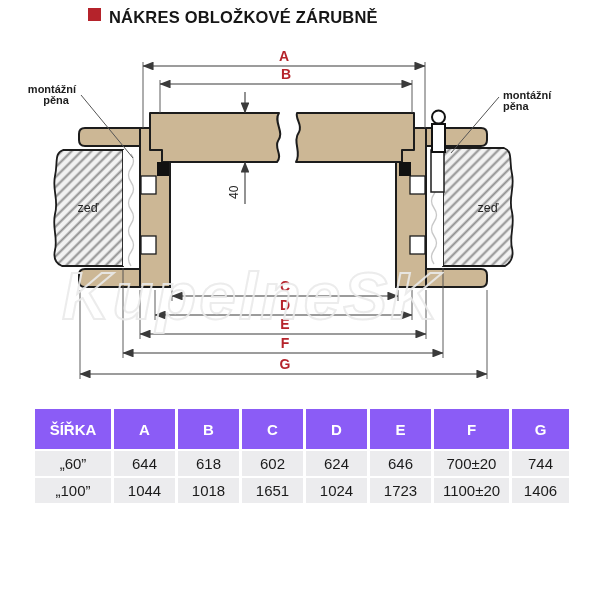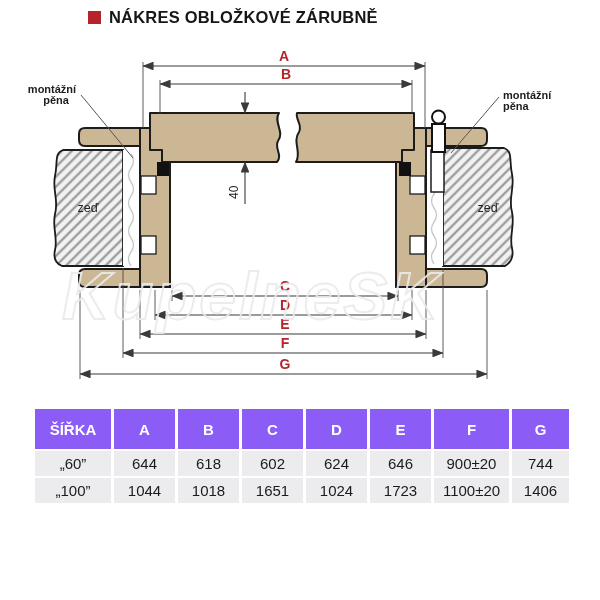--- a/index.html
+++ b/index.html
@@ -1,20 +1,20 @@
 <!DOCTYPE html>
 <html><head>
 <meta charset="utf-8">
 <style>
   html,body { margin:0; padding:0; }
   body {
     width:600px; height:600px; position:relative; overflow:hidden;
     background:#ffffff; font-family:"Liberation Sans", sans-serif;
   }
-  .title-row { position:absolute; top:8px; left:88px; display:flex; align-items:center; gap:8px; z-index:3; }
+  .title-row { position:absolute; top:8px; left:88px; display:flex; gap:8px; z-index:3; }
   .title-sq { width:13px; height:13px; background:#b5232b; flex:0 0 auto; }
   .title-text { font-size:16.5px; font-weight:bold; color:#161616; letter-spacing:0.2px; white-space:nowrap; }
 
   .diagram-svg { position:absolute; left:0; top:0; width:600px; height:600px; z-index:1; }
 
   .watermark {
     position:absolute; left:62px; top:250px; z-index:2; pointer-events:none;
     font-style:italic; font-weight:bold; font-size:66px; letter-spacing:3px;
     color:transparent; -webkit-text-stroke:2px #eaeaea; white-space:nowrap; opacity:0.9;margin-top:8px;
   }
@@ -162,21 +162,21 @@
       </tr>
   </thead>
   <tbody id="tbody">
       <tr>
         <td>„60”</td>
         <td>644</td>
         <td>618</td>
         <td>602</td>
         <td>624</td>
         <td>646</td>
-        <td>900±20</td>
+        <td>700±20</td>
         <td>744</td>
       </tr>
       <tr>
         <td>„100”</td>
         <td>1044</td>
         <td>1018</td>
         <td>1651</td>
         <td>1024</td>
         <td>1723</td>
         <td>1100±20</td>

